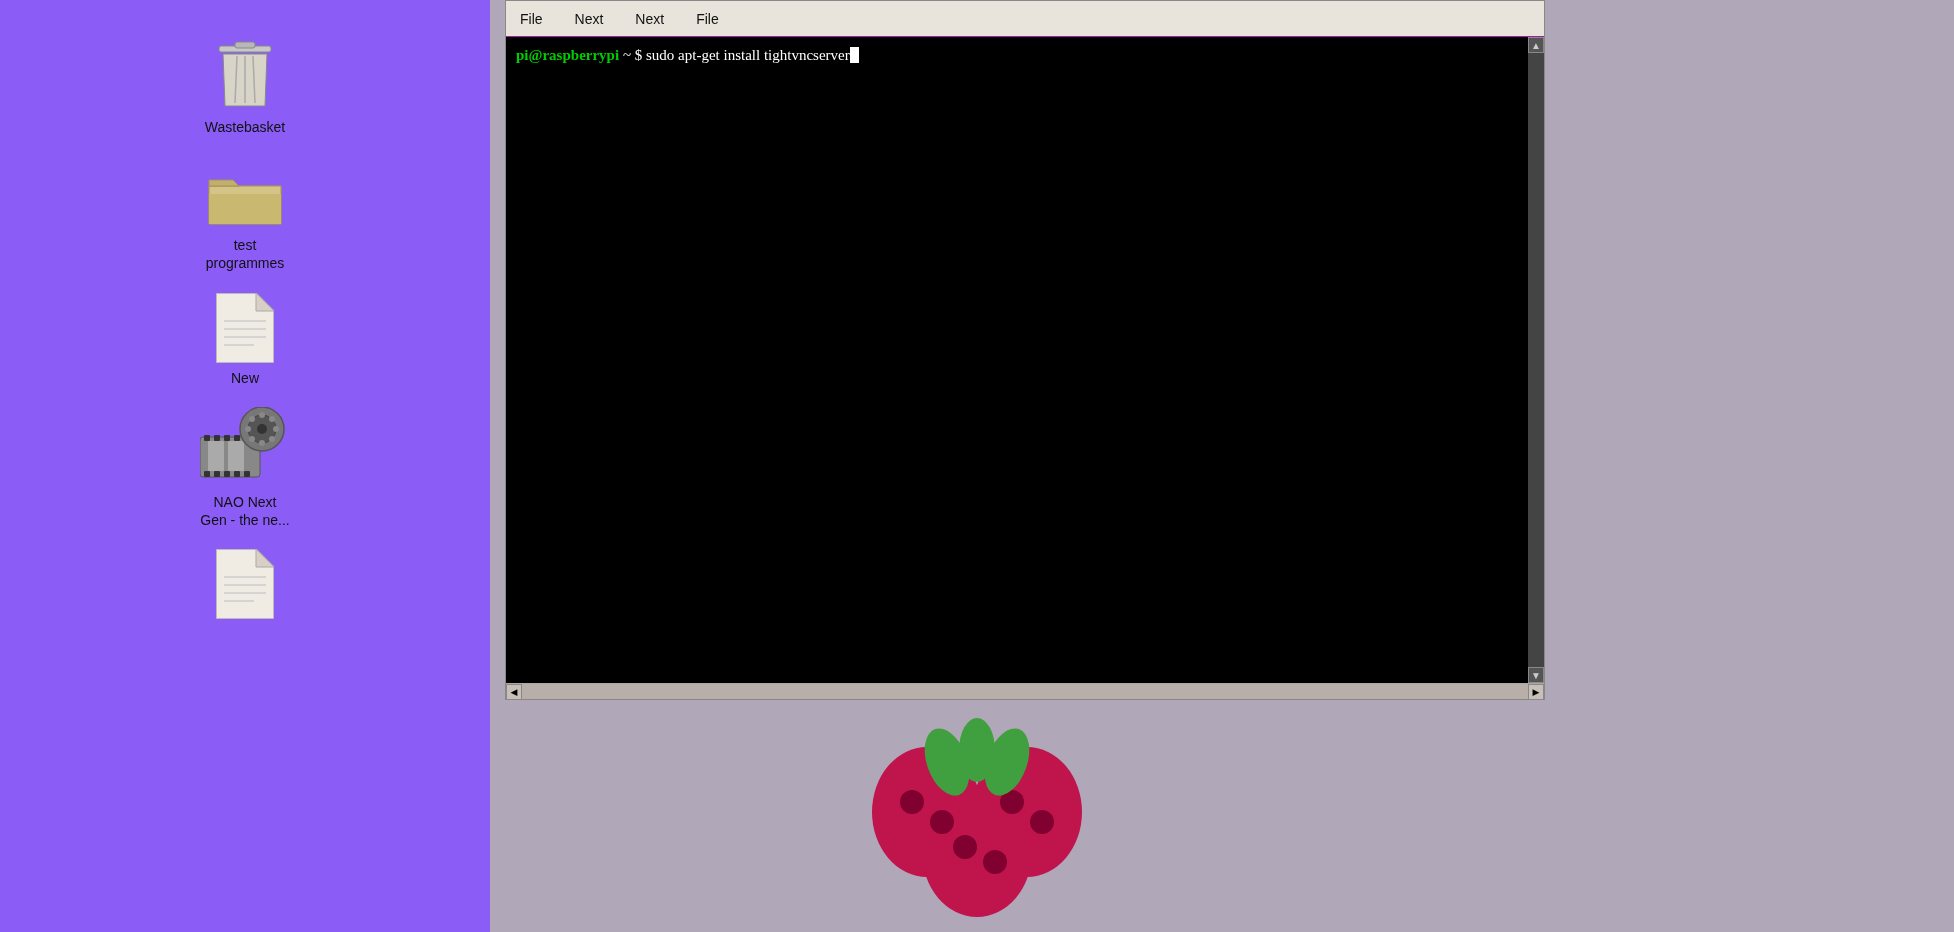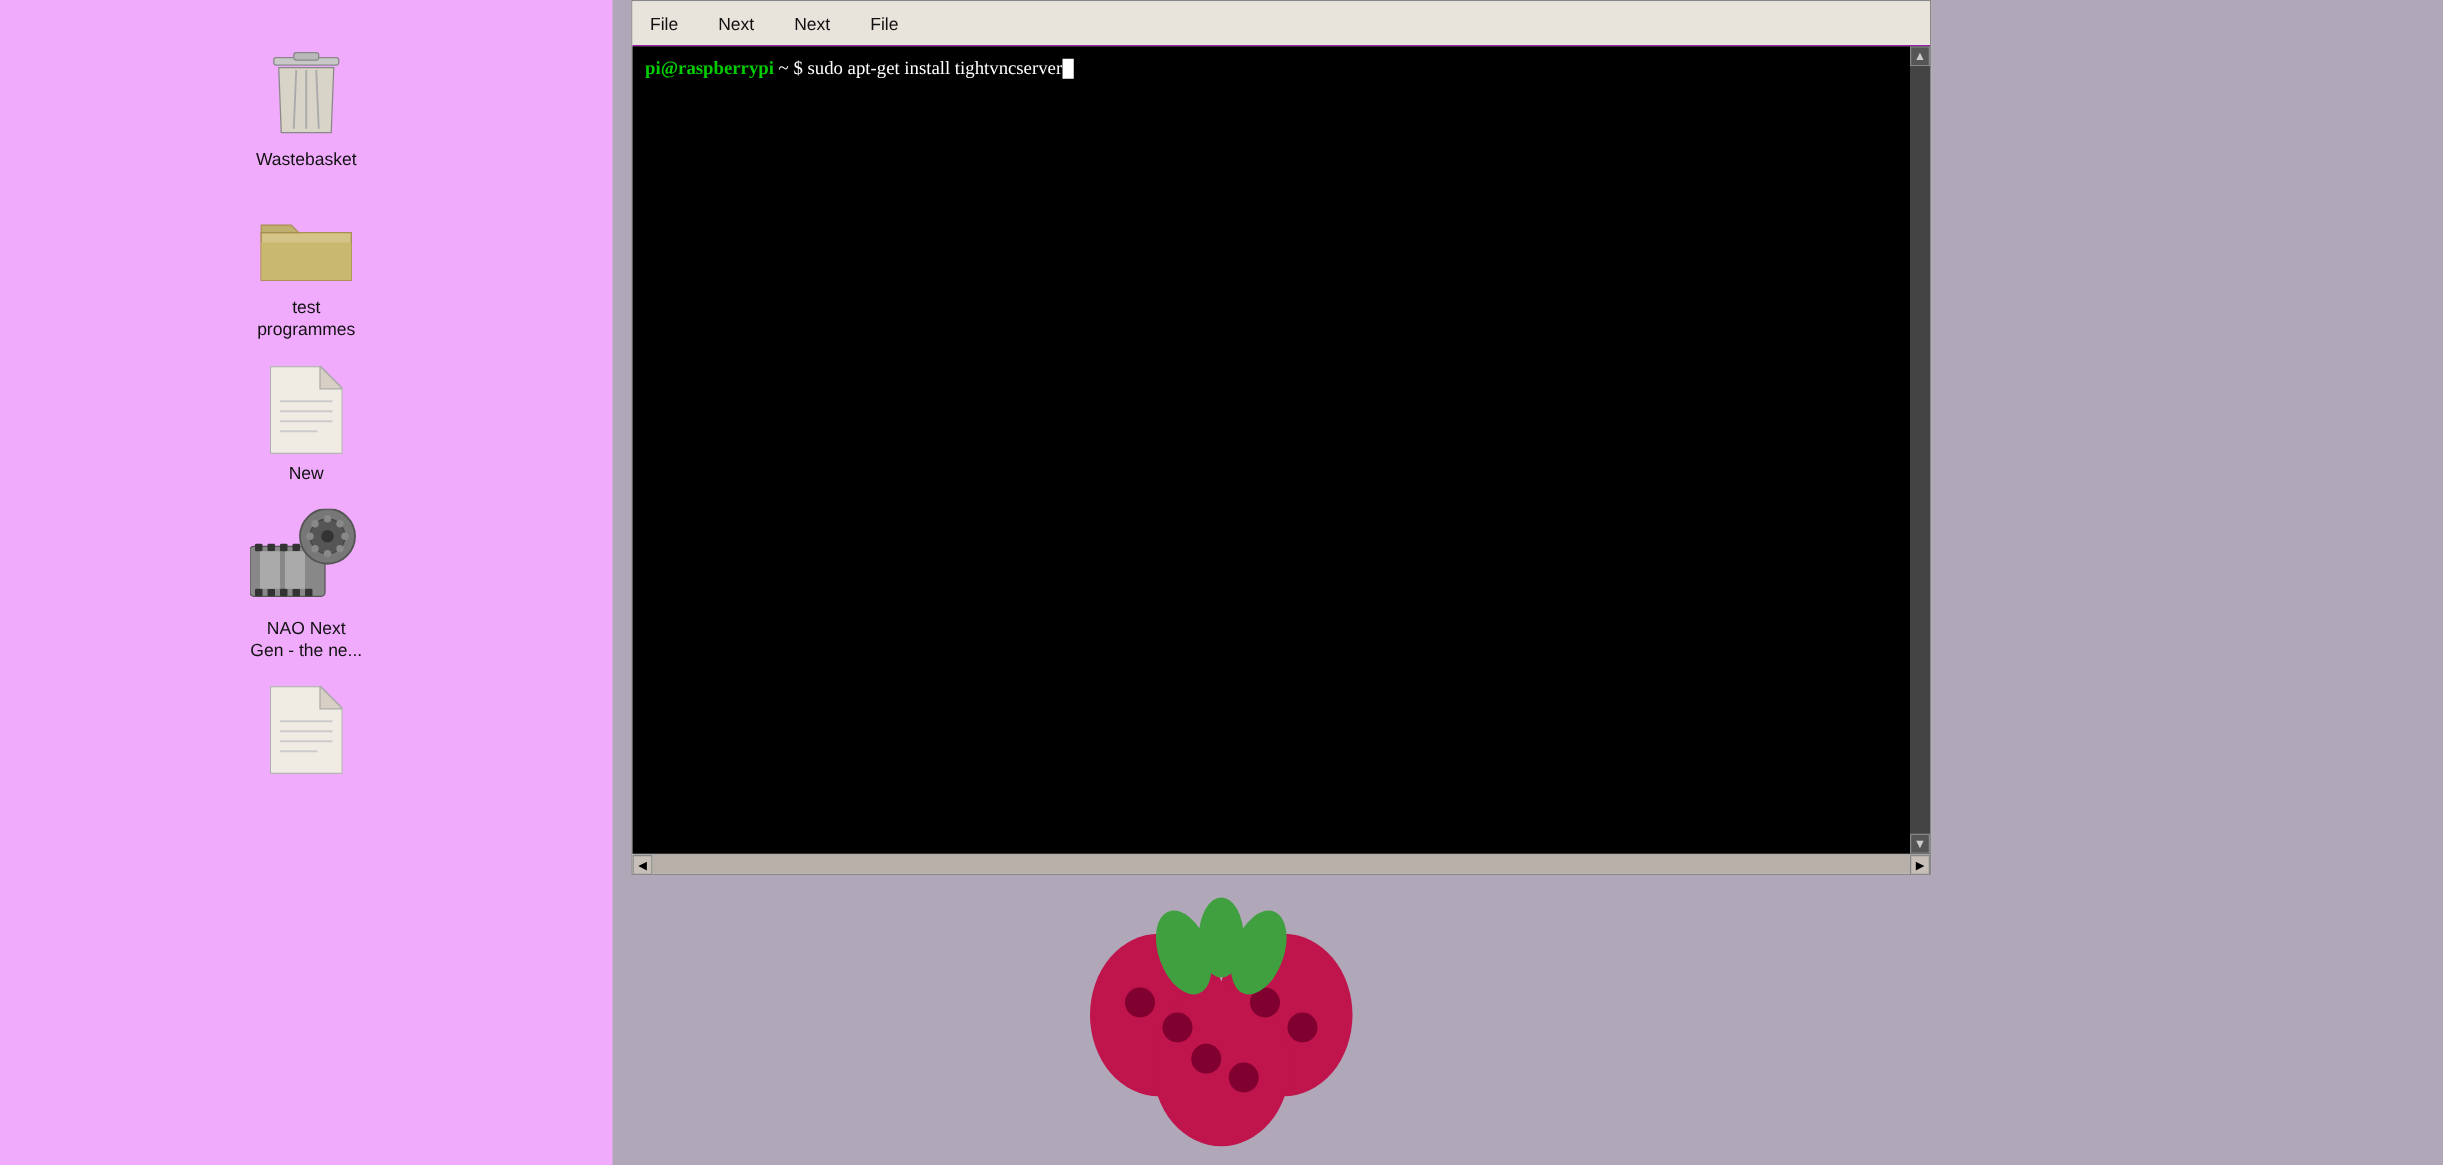--- a/index.html
+++ b/index.html
@@ -12,21 +12,21 @@
       overflow: hidden;
       position: relative;
     }
 
     
     .desktop {
       position: absolute;
       top: 0; left: 0;
       width: 490px;
       height: 932px;
-      background-color: #f0abfc;
+      background-color: #8b5cf6;
     }
 
     .desktop-icon {
       display: flex;
       flex-direction: column;
       align-items: center;
       width: 140px;
       margin: 30px auto 0;
       cursor: pointer;
     }

